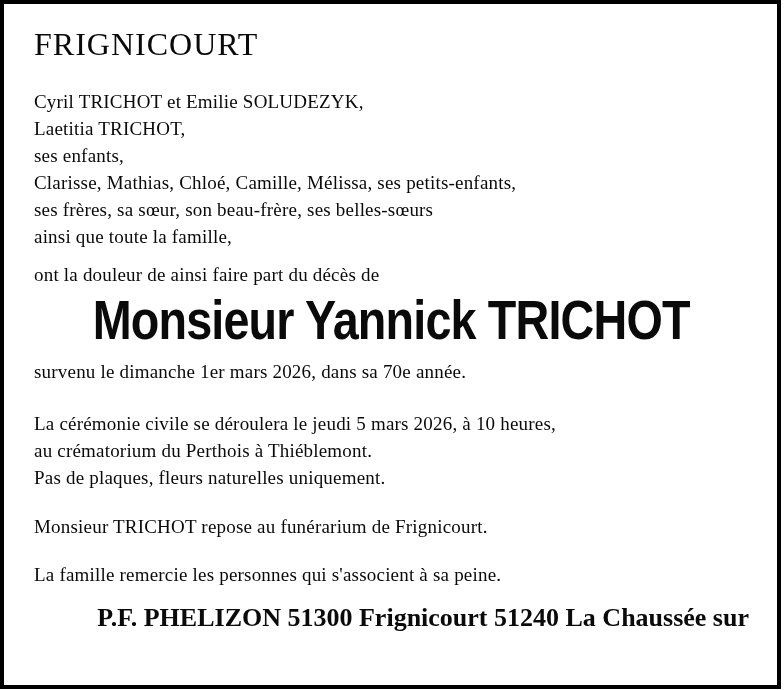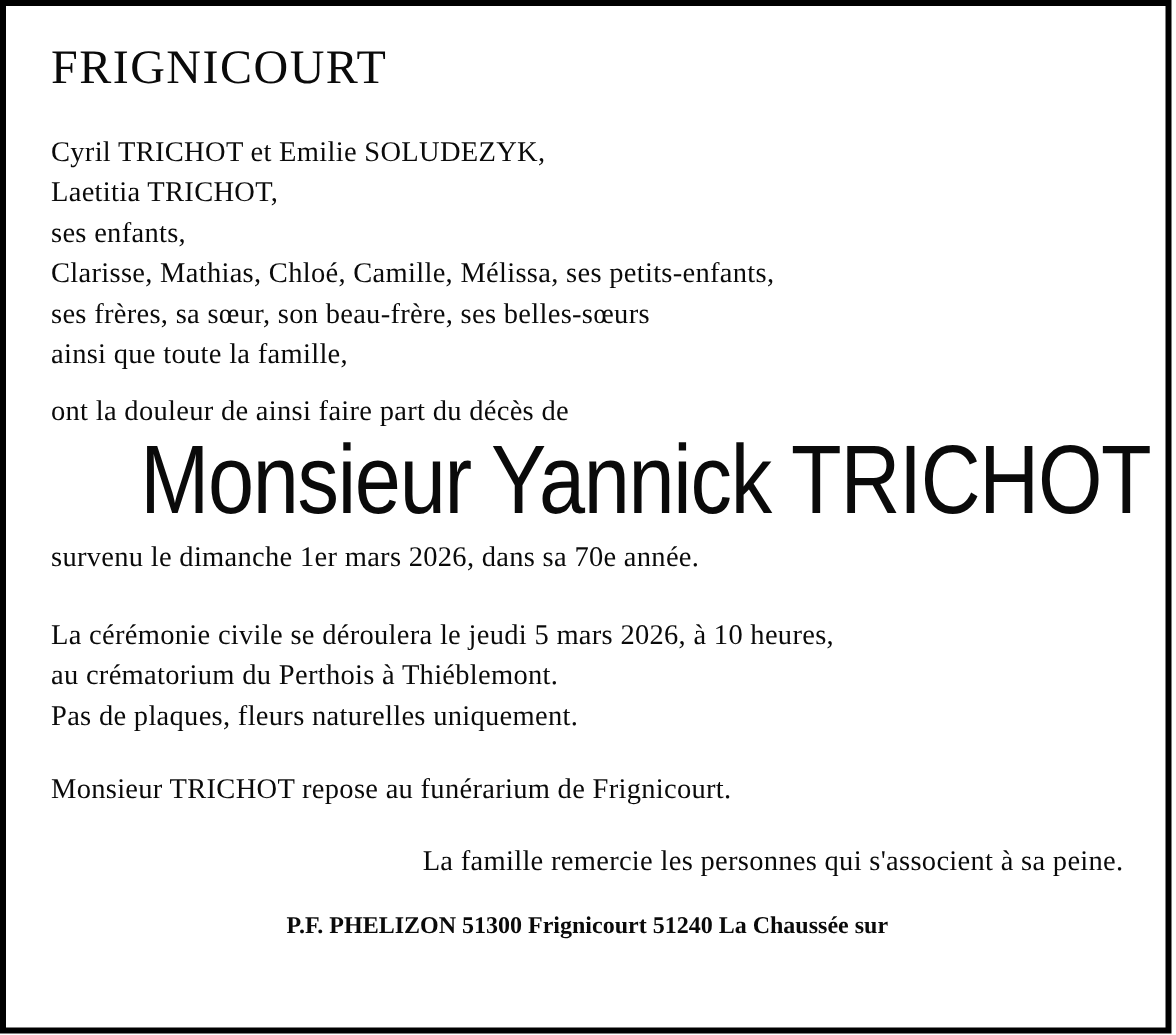--- a/index.html
+++ b/index.html
@@ -43,55 +43,55 @@
   .family-block {
     margin-top: 30px;
   }
   .announcement-line {
     margin-top: 11px;
   }
   .deceased-name {
     margin-top: 4px;
     text-align: center;
     font-family: "Liberation Sans", sans-serif;
-    font-weight: 400;
-    font-size: 65px;
+    font-weight: 700;
+    font-size: 55px;
     line-height: 56px;
     letter-spacing: -1px;
     white-space: nowrap;
   }
   .deceased-name .squeeze {
     display: inline-block;
     transform: scaleX(0.85);
     transform-origin: 50% 50%;
   }
   .death-line {
     margin-top: 10px;
   }
   .ceremony-block {
     margin-top: 25px;
   }
   .repose-line {
     margin-top: 22px;
   }
   .thanks-line {
     margin-top: 21px;
-    text-align: right;
   }
   .funeral-home-block {
     margin-top: 15px;
     text-align: center;
     font-weight: 700;
     font-size: 25px;
     line-height: 29px;
   }
   .funeral-home-block .body-line {
-    font-size: 16px;
+    font-size: 26px;
     line-height: 29px;
     letter-spacing: 0;
+    text-align: right;
   }
 </style>
 </head>
 <body>
 
 <div class="canvas">
   <div class="notice-frame">
     <div class="notice-content">
 
       <div class="body-line city-line">FRIGNICOURT</div>

